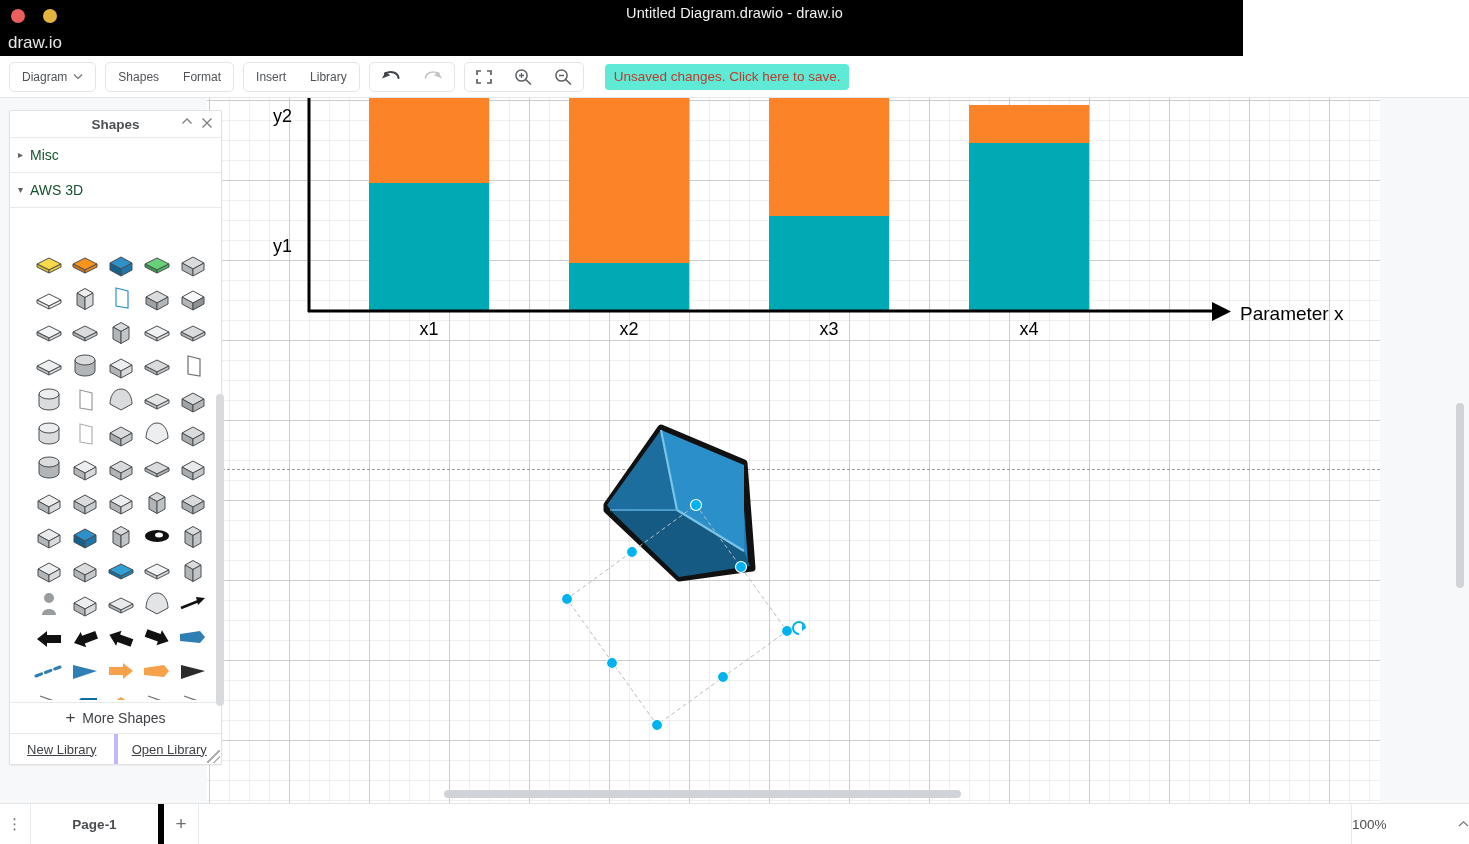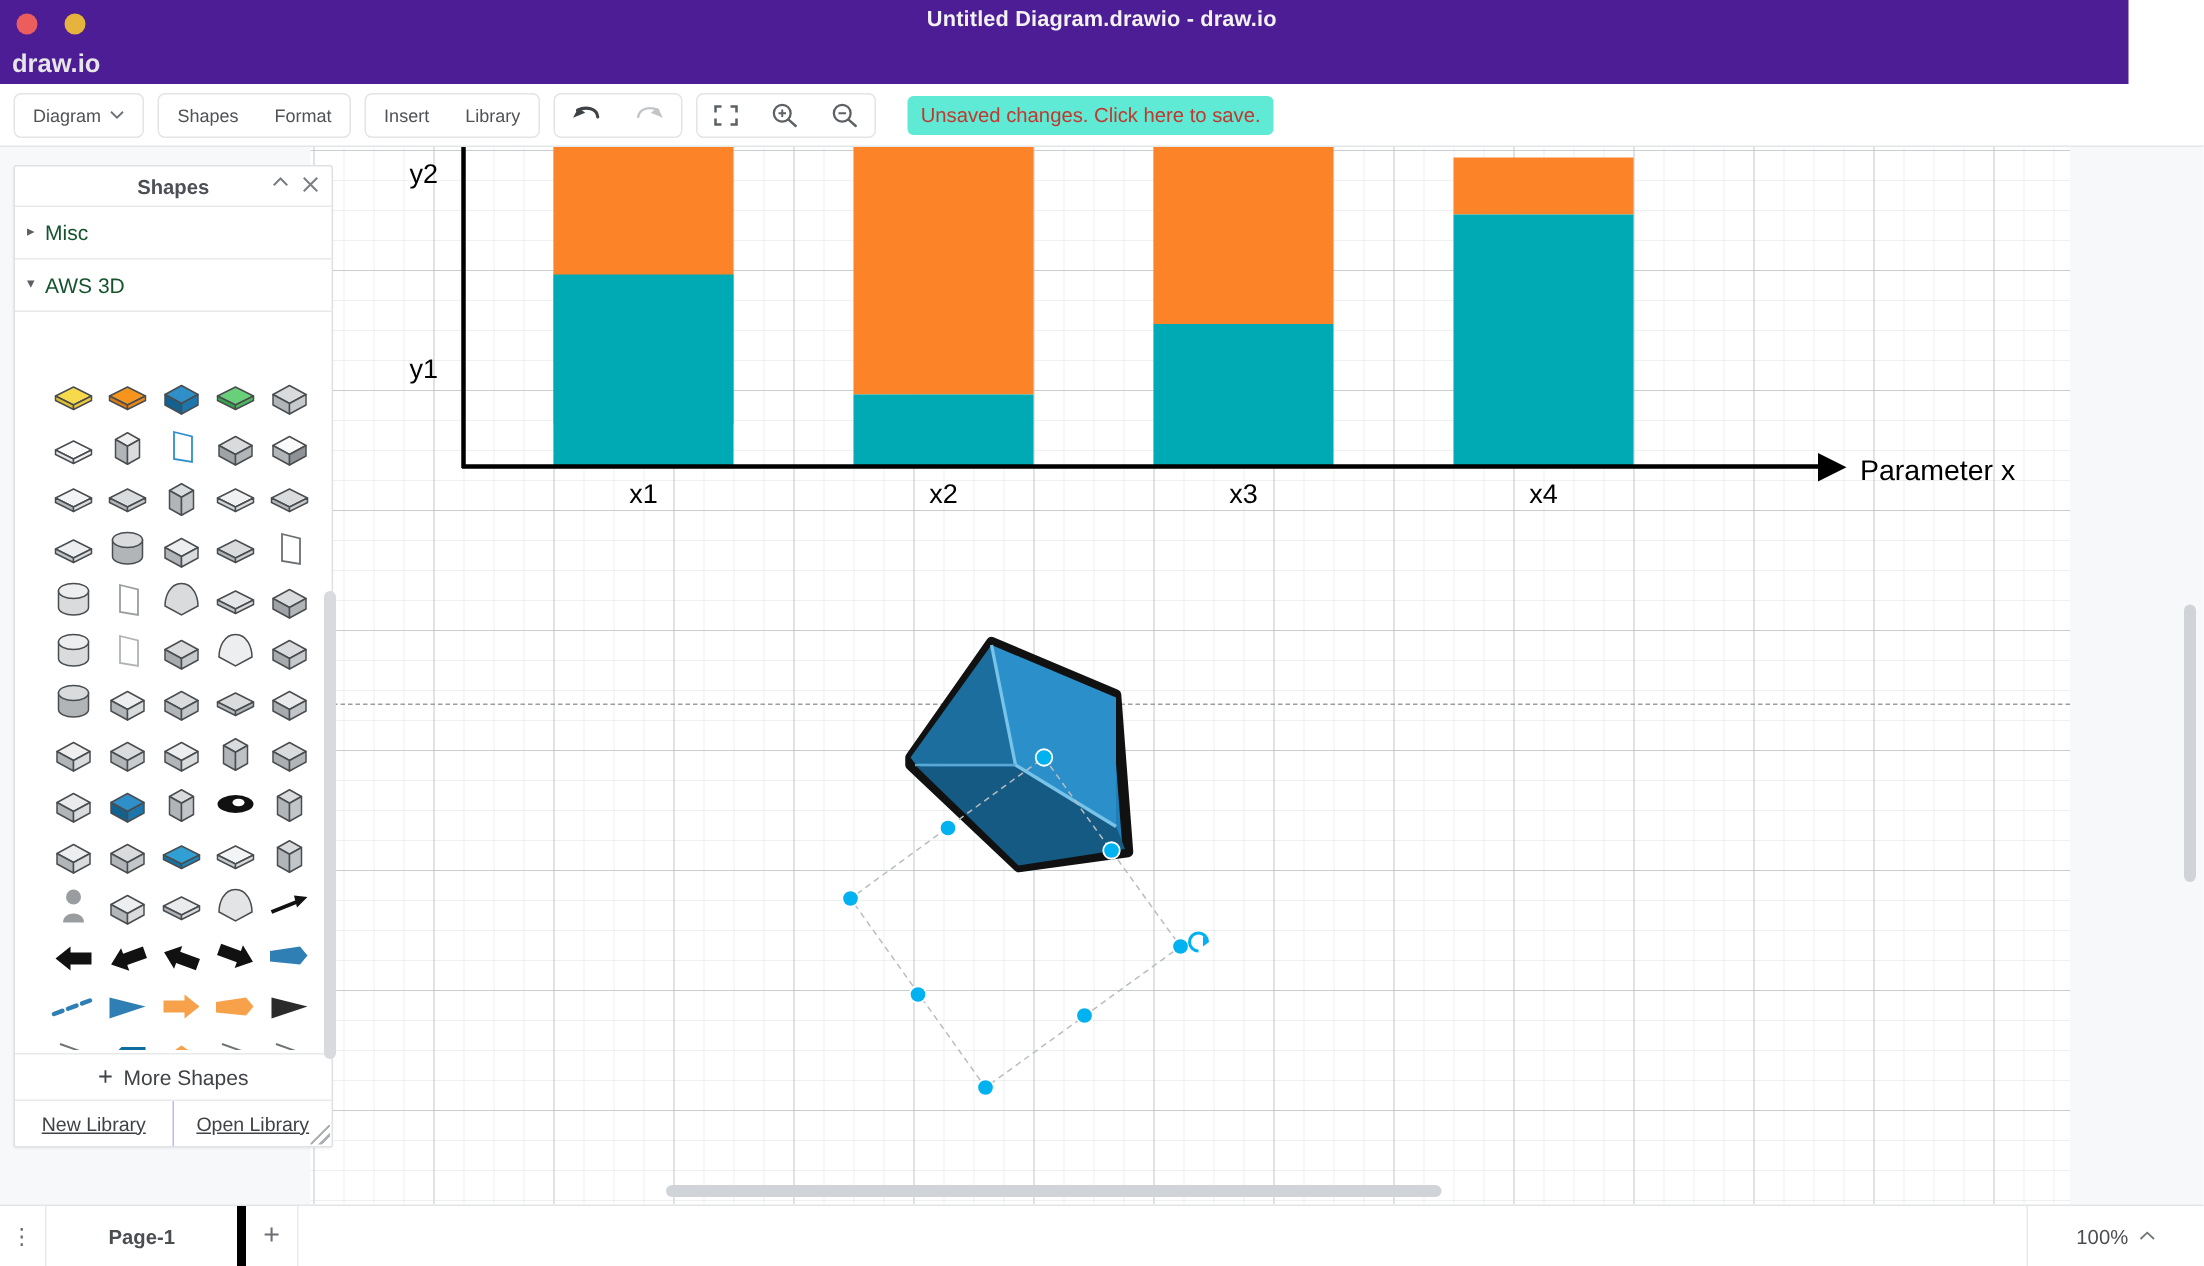--- a/index.html
+++ b/index.html
@@ -5,23 +5,22 @@
 <style>
   * { box-sizing: border-box; margin:0; padding:0; }
   html,body { width:1469px; height:844px; overflow:hidden; }
   body {
     font-family: "Liberation Sans", sans-serif;
     background:#ffffff;
     -webkit-font-smoothing: antialiased;
   }
   
   #titlebar {
-    position:absolute; left:0; top:0; width:1419px; height:56px;
-    background:#4c1d95;
-    font-weight:bold;
+    position:absolute; left:0; top:0; width:1243px; height:56px;
+    background:#000000;
   }
   #titlebar .title {
     position:absolute; left:0; top:5px; width:1469px; text-align:center;
     color:#f2f2f2; font-size:14.5px; letter-spacing:.1px;
   }
   #titlebar .appname {
     position:absolute; left:8px; top:33px; color:#e6e6e6; font-size:17px;
   }
   .wbtn { position:absolute; top:9px; width:14px; height:14px; border-radius:50%; }
   .wbtn.close { left:11px; background:#ec5e5e; }
@@ -99,21 +98,21 @@
     justify-content:center; font-size:14px; color:#3f4246; gap:7px;
   }
   #lib-row {
     position:absolute; left:0; bottom:0; width:100%; height:31px;
     border-top:1px solid #e7e9ea; display:flex;
   }
   #lib-row .lbtn {
     flex:1; display:flex; align-items:center; justify-content:center;
     font-size:13px; color:#3f4246;text-decoration:underline;
   }
-  #lib-row .lbtn + .lbtn { border-left:1px solid #c4b5fd; }
+  #lib-row .lbtn + .lbtn { border-left:4px solid #c4b5fd; }
   #resize-grip {
     position:absolute; right:1px; bottom:1px; width:13px; height:13px;
     background:
       linear-gradient(135deg, transparent 45%, #aeb1b4 45%, #aeb1b4 55%, transparent 55%),
       linear-gradient(135deg, transparent 70%, #aeb1b4 70%, #aeb1b4 80%, transparent 80%);
   }
 
   
   #canvas-wrap {
     position:absolute; left:0; top:98px; width:1469px; height:705px;
@@ -159,21 +158,21 @@
   #footer .pagetab {
     min-width:133px; display:flex; align-items:center; justify-content:center;
     border-right:6px solid #000000; font-size:13.5px; font-weight:bold; color:#4a4e52;
   }
   #footer .addpage {
     width:35px; display:flex; align-items:center; justify-content:center;
     border-right:1px solid #e8eaec; color:#6c7075; font-size:19px;
   }
   #footer .spacer { flex:1; }
   #footer .zoom {
-    width:118px; display:flex; align-items:center; justify-content:center; gap:7px;
+    width:118px; display:flex; align-items:center; justify-content:space-between; gap:7px;
     border-left:1px solid #e8eaec; font-size:13.5px; color:#4a4e52;
   }
   #footer .zoom .car { font-size:9px; color:#71757a; }
 </style>
 </head>
 <body>
 
 <div id="titlebar">
   <div class="wbtn close"></div>
   <div class="wbtn min"></div>

